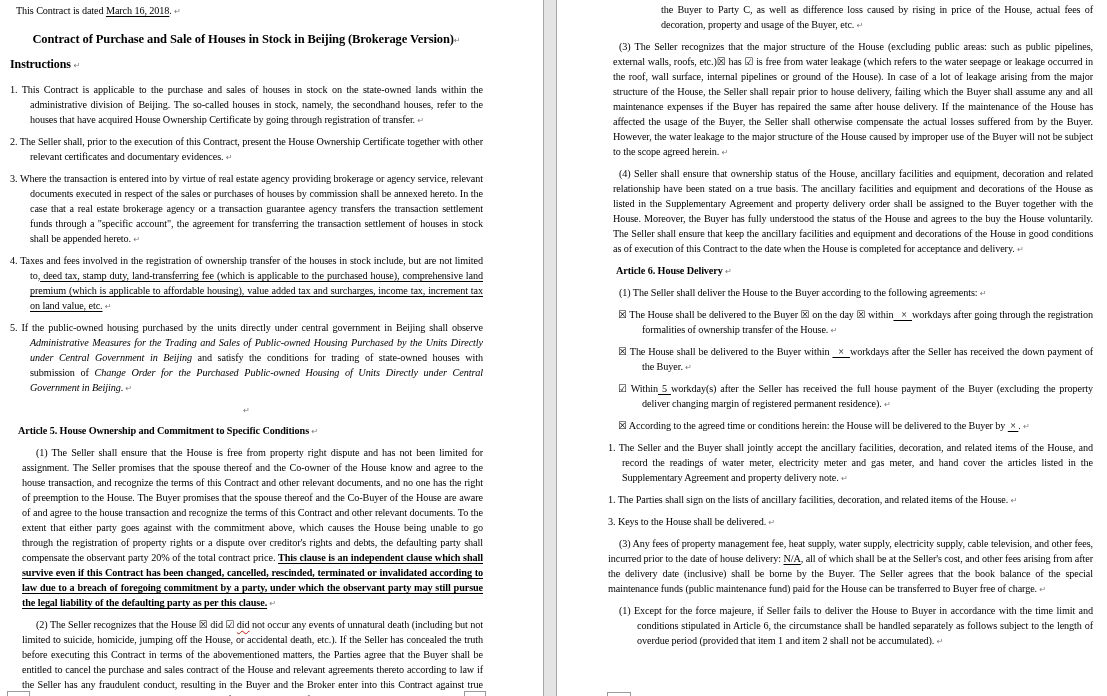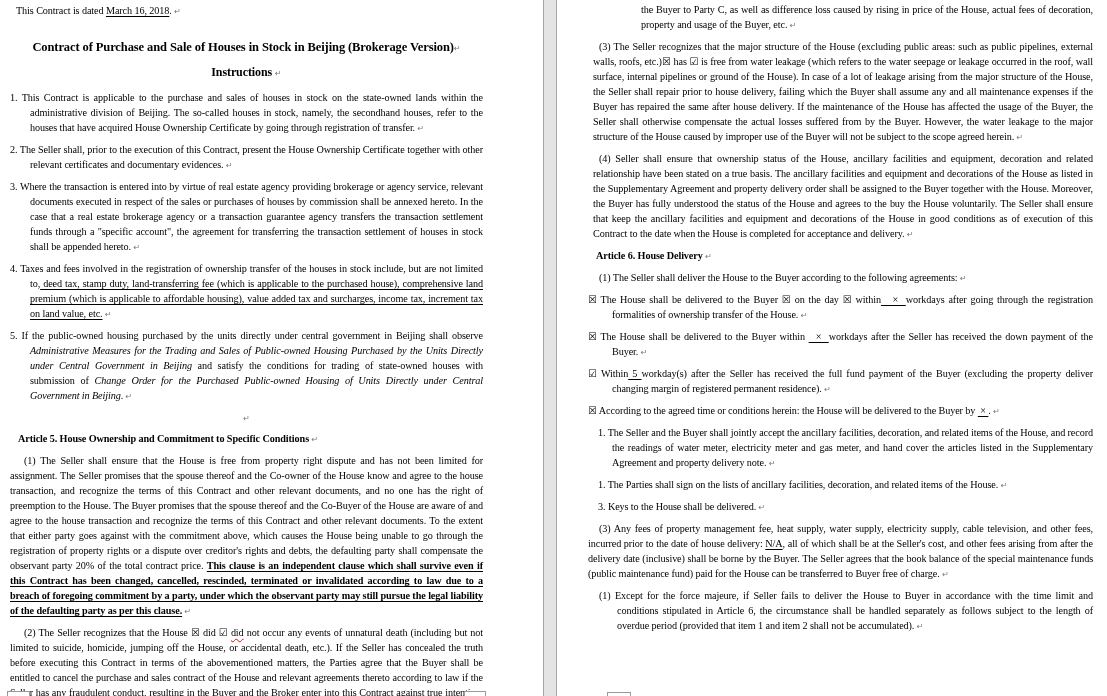--- a/index.html
+++ b/index.html
@@ -12,37 +12,37 @@
     color:#000;
     font-size:10.2px;
     line-height:15px;
     letter-spacing:-0.1px;
   }
   .page{position:absolute;top:0;height:760px;background:#fff;overflow:hidden;}
   .page.left{left:0;width:543px;border-right:1px solid #a6a6a6;}
   .page.right{left:556px;width:551px;border-left:1px solid #a6a6a6;}
   .content{position:relative;}
   .left .content{padding:3px 60px 0 10px;}
-  .right .content{padding:2px 15px 0 31px;}
+  .right .content{padding:2px 15px 0 51px;}
 
   .blk{margin:0 0 6px 0;text-align:justify;}
   
-  .t-dateline{margin-left:6px;text-align:left;margin-bottom:20px;}
+  .t-dateline{margin-left:6px;text-align:left;margin-bottom:12px;}
   .t-title{text-align:center;font-size:12.5px;line-height:17px;margin:5px 0 7px 0;}
-  .t-subtitle{text-align:center;font-size:12px;line-height:16px;margin:0 0 8px 0;}
+  .t-subtitle{text-align:left;font-size:12px;line-height:16px;margin:0 0 8px 0;}
   .t-item{padding-left:20px;text-indent:-20px;}
   .t-blank{text-align:center;margin:0 0 5px 0;}
   .t-heading{margin-left:8px;text-align:left;}
-  .t-para{margin-left:0;text-indent:14px;}
+  .t-para{margin-left:12px;text-indent:14px;}
   
   .t-cont{margin-left:53px;}
   .t-para5{margin-left:5px;text-indent:6px;}
   .t-para67{text-indent:11px;}
-  .t-chk{padding-left:24px;text-indent:-24px;}
-  .t-numitem{margin-left:10px;padding-left:14px;text-indent:-14px;}
+  .t-chk{margin-left:10px;padding-left:24px;text-indent:-24px;}
+  .t-numitem{padding-left:14px;text-indent:-14px;}
   .t-hang7{padding-left:29px;text-indent:-18px;}
 
   
   .r-b{font-weight:bold;}
   .r-u{text-decoration:underline;text-underline-offset:2px;}
   .r-i{font-style:italic;}
   .r-sq{text-decoration:underline;text-decoration-style:wavy;text-decoration-color:#dd1100;text-decoration-thickness:1px;text-underline-offset:2px;}
   .r-pm{color:#777;font-size:8px;font-family:"DejaVu Sans",sans-serif;letter-spacing:0;}
   .r-chk{font-family:"DejaVu Sans",sans-serif;font-size:10px;letter-spacing:0;}
 
@@ -70,21 +70,21 @@
 
 <div class="page right">
   <div class="content">
       <div class="blk t-cont"><span class="r">the Buyer to Party C, as well as difference loss caused by rising in price of the House, actual fees of decoration, property and usage of the Buyer, etc. </span><span class="r r-pm">↵</span></div>
       <div class="blk t-para5"><span class="r">(3) The Seller recognizes that the major structure of the House (excluding public areas: such as public pipelines, external walls, roofs, etc.)</span><span class="r r-chk">☒</span><span class="r"> has </span><span class="r r-chk">☑</span><span class="r"> is free from water leakage (which refers to the water seepage or leakage occurred in the roof, wall surface, internal pipelines or ground of the House). In case of a lot of leakage arising from the major structure of the House, the Seller shall repair prior to house delivery, failing which the Buyer shall assume any and all maintenance expenses if the Buyer has repaired the same after house delivery. If the maintenance of the House has affected the usage of the Buyer, the Seller shall otherwise compensate the actual losses suffered from by the Buyer. However, the water leakage to the major structure of the House caused by improper use of the Buyer will not be subject to the scope agreed herein. </span><span class="r r-pm">↵</span></div>
       <div class="blk t-para5"><span class="r">(4) Seller shall ensure that ownership status of the House, ancillary facilities and equipment, decoration and related relationship have been stated on a true basis. The ancillary facilities and equipment and decorations of the House as listed in the Supplementary Agreement and property delivery order shall be assigned to the Buyer together with the House. Moreover, the Buyer has fully understood the status of the House and agrees to the buy the House voluntarily. The Seller shall ensure that keep the ancillary facilities and equipment and decorations of the House in good conditions as of execution of this Contract to the date when the House is completed for acceptance and delivery. </span><span class="r r-pm">↵</span></div>
       <div class="blk t-heading"><span class="r r-b">Article 6. House Delivery </span><span class="r r-pm">↵</span></div>
       <div class="blk t-para67"><span class="r">(1) The Seller shall deliver the House to the Buyer according to the following agreements: </span><span class="r r-pm">↵</span></div>
       <div class="blk t-chk"><span class="r r-chk">☒</span><span class="r"> The House shall be delivered to the Buyer </span><span class="r r-chk">☒</span><span class="r"> on the day </span><span class="r r-chk">☒</span><span class="r"> within</span><span class="r r-u">&nbsp;&nbsp;&nbsp;×&nbsp;&nbsp;</span><span class="r">workdays after going through the registration formalities of ownership transfer of the House. </span><span class="r r-pm">↵</span></div>
       <div class="blk t-chk"><span class="r r-chk">☒</span><span class="r"> The House shall be delivered to the Buyer within </span><span class="r r-u">&nbsp;&nbsp;×&nbsp;&nbsp;</span><span class="r">workdays after the Seller has received the down payment of the Buyer. </span><span class="r r-pm">↵</span></div>
-      <div class="blk t-chk"><span class="r r-chk">☑</span><span class="r"> Within</span><span class="r r-u">&nbsp;5&nbsp;</span><span class="r">workday(s) after the Seller has received the full fund payment of the Buyer (excluding the property deliver changing margin of registered permanent residence). </span><span class="r r-pm">↵</span></div>
+      <div class="blk t-chk"><span class="r r-chk">☑</span><span class="r"> Within</span><span class="r r-u">&nbsp;5&nbsp;</span><span class="r">workday(s) after the Seller has received the full house payment of the Buyer (excluding the property deliver changing margin of registered permanent residence). </span><span class="r r-pm">↵</span></div>
       <div class="blk t-chk"><span class="r r-chk">☒</span><span class="r"> According to the agreed time or conditions herein: the House will be delivered to the Buyer by </span><span class="r r-u">&nbsp;×&nbsp;</span><span class="r">. </span><span class="r r-pm">↵</span></div>
       <div class="blk t-numitem"><span class="r">1. The Seller and the Buyer shall jointly accept the ancillary facilities, decoration, and related items of the House, and record the readings of water meter, electricity meter and gas meter, and hand cover the articles listed in the Supplementary Agreement and property delivery note. </span><span class="r r-pm">↵</span></div>
       <div class="blk t-numitem"><span class="r">1. The Parties shall sign on the lists of ancillary facilities, decoration, and related items of the House. </span><span class="r r-pm">↵</span></div>
       <div class="blk t-numitem"><span class="r">3. Keys to the House shall be delivered. </span><span class="r r-pm">↵</span></div>
       <div class="blk t-para67"><span class="r">(3) Any fees of property management fee, heat supply, water supply, electricity supply, cable television, and other fees, incurred prior to the date of house delivery: </span><span class="r r-u">N/A</span><span class="r">, all of which shall be at the Seller's cost, and other fees arising from after the delivery date (inclusive) shall be borne by the Buyer. The Seller agrees that the book balance of the special maintenance funds (public maintenance fund) paid for the House can be transferred to Buyer free of charge. </span><span class="r r-pm">↵</span></div>
       <div class="blk t-hang7"><span class="r">(1) Except for the force majeure, if Seller fails to deliver the House to Buyer in accordance with the time limit and conditions stipulated in Article 6, the circumstance shall be handled separately as follows subject to the length of overdue period (provided that item 1 and item 2 shall not be accumulated). </span><span class="r r-pm">↵</span></div>
     </div>
 </div>
 
 <div class="cutbox" style="left:7px;top:691px;width:21px;"></div>

